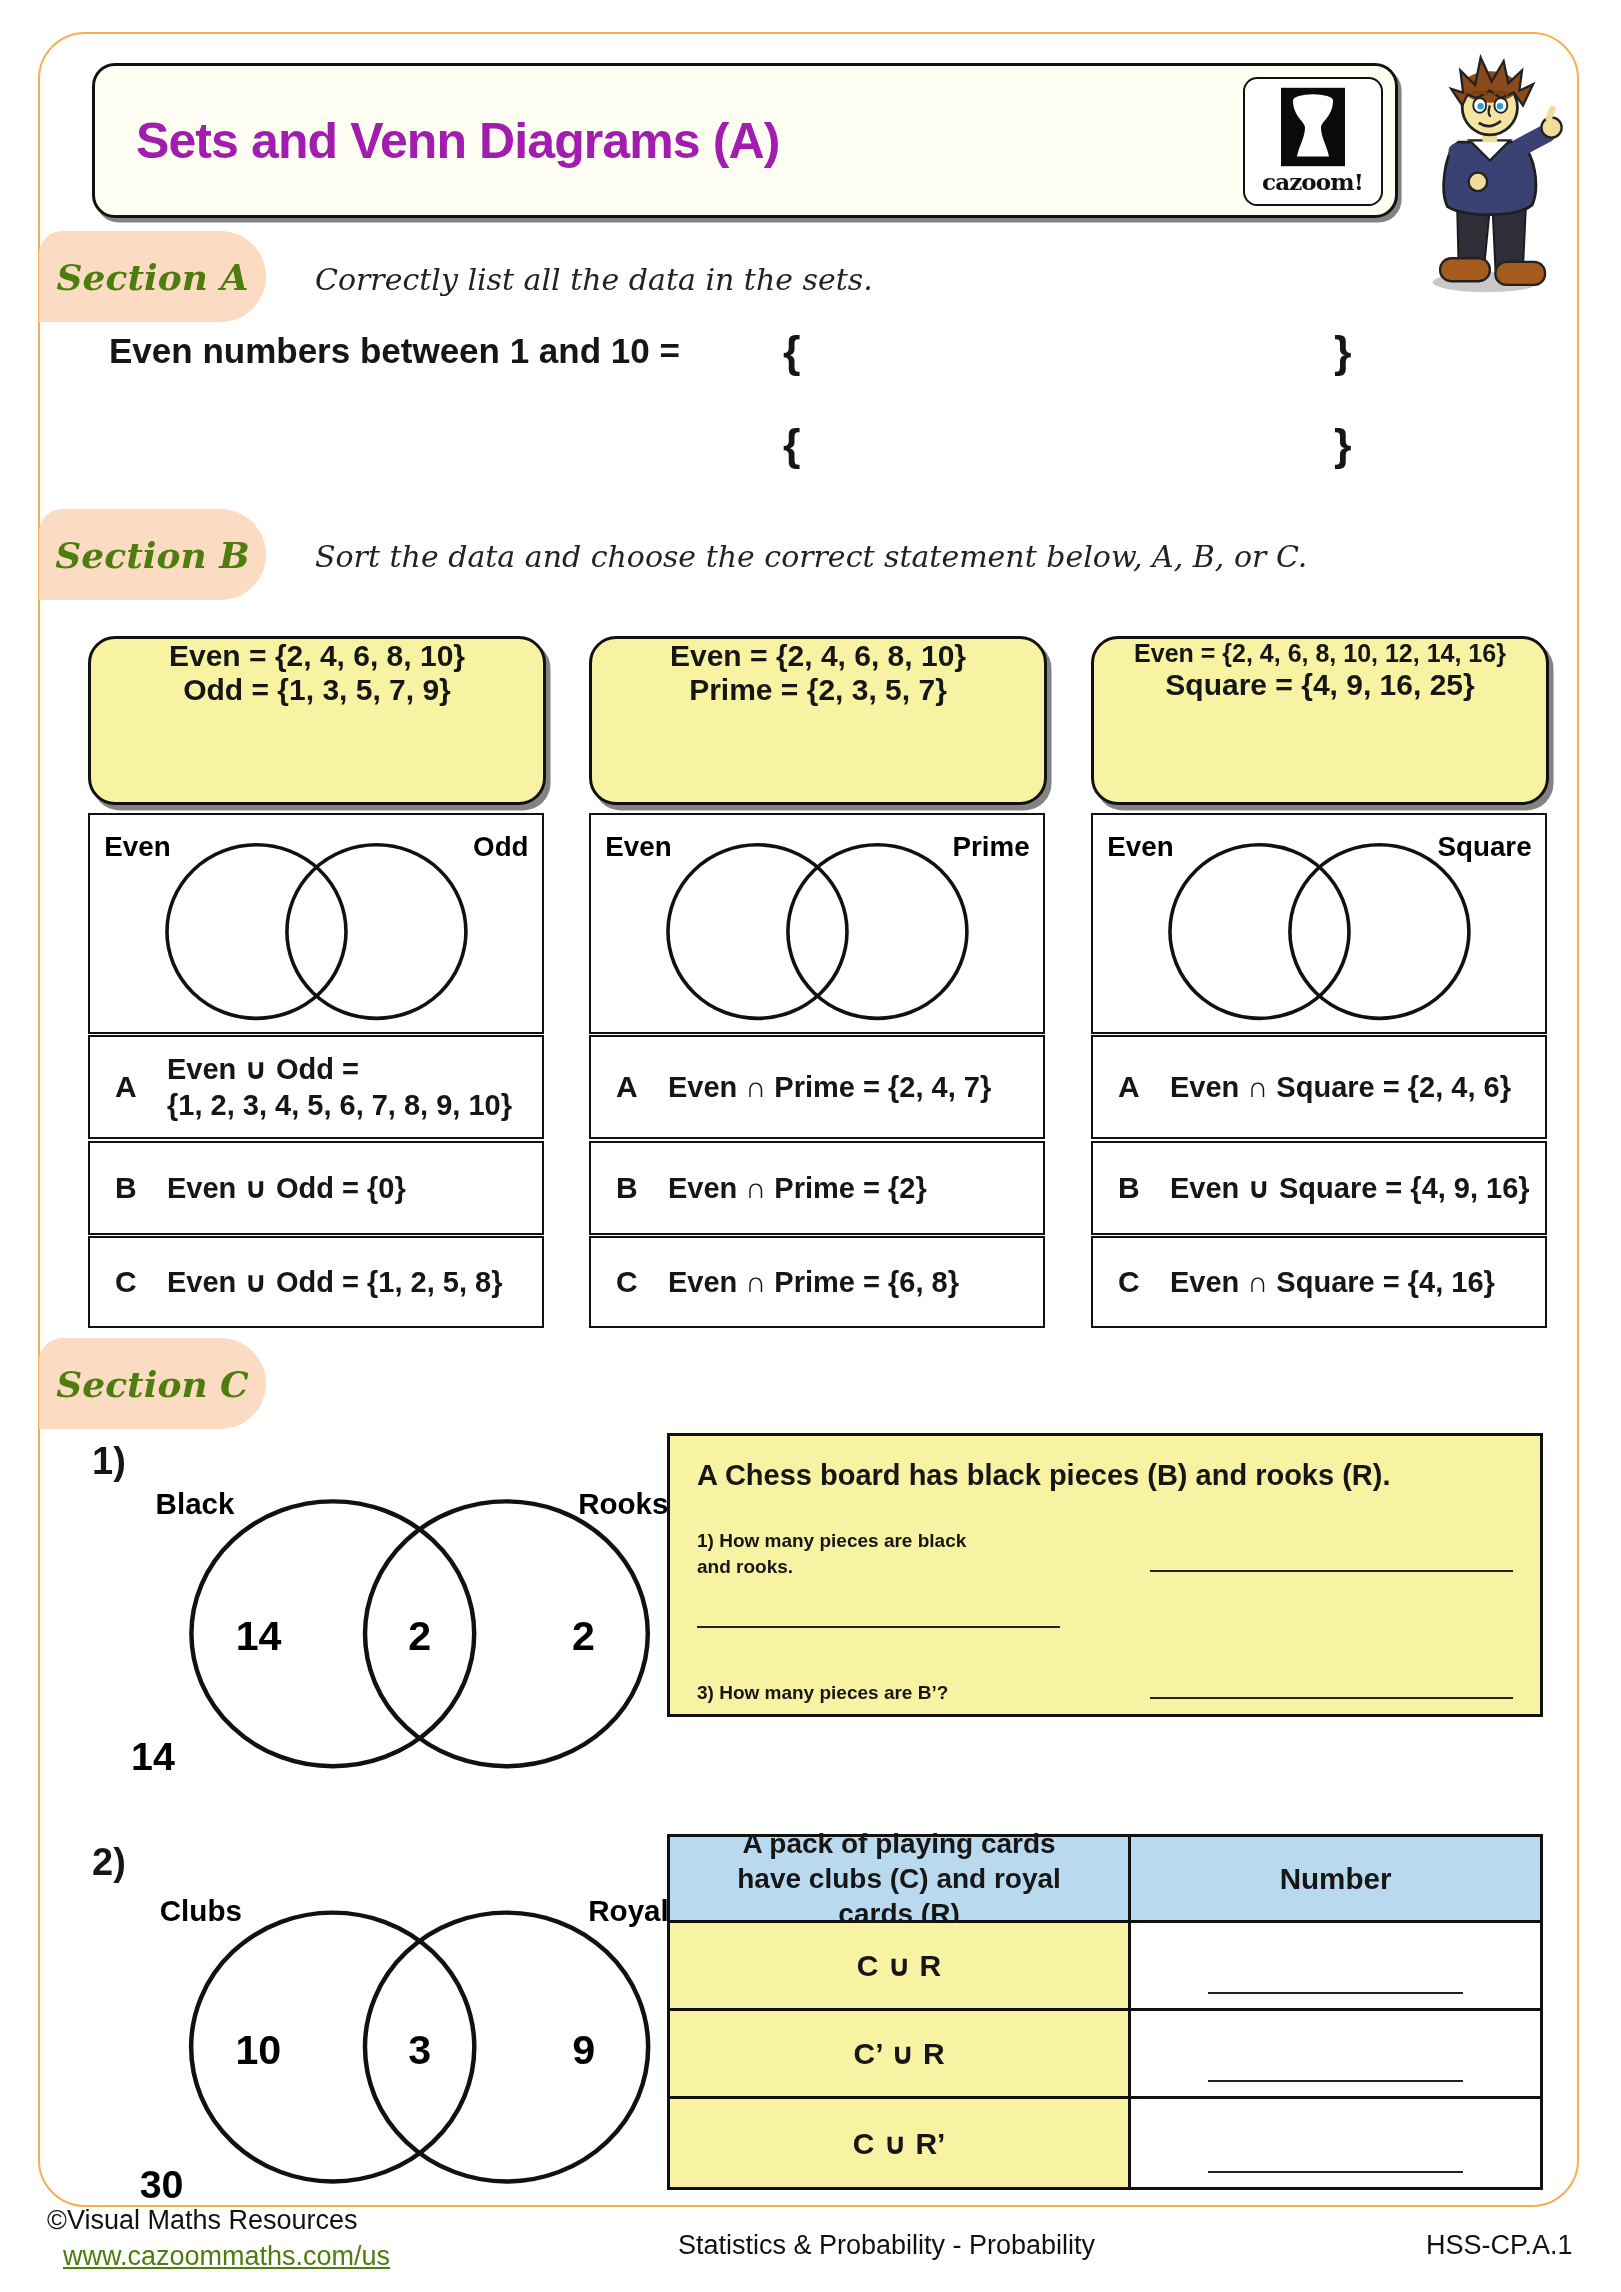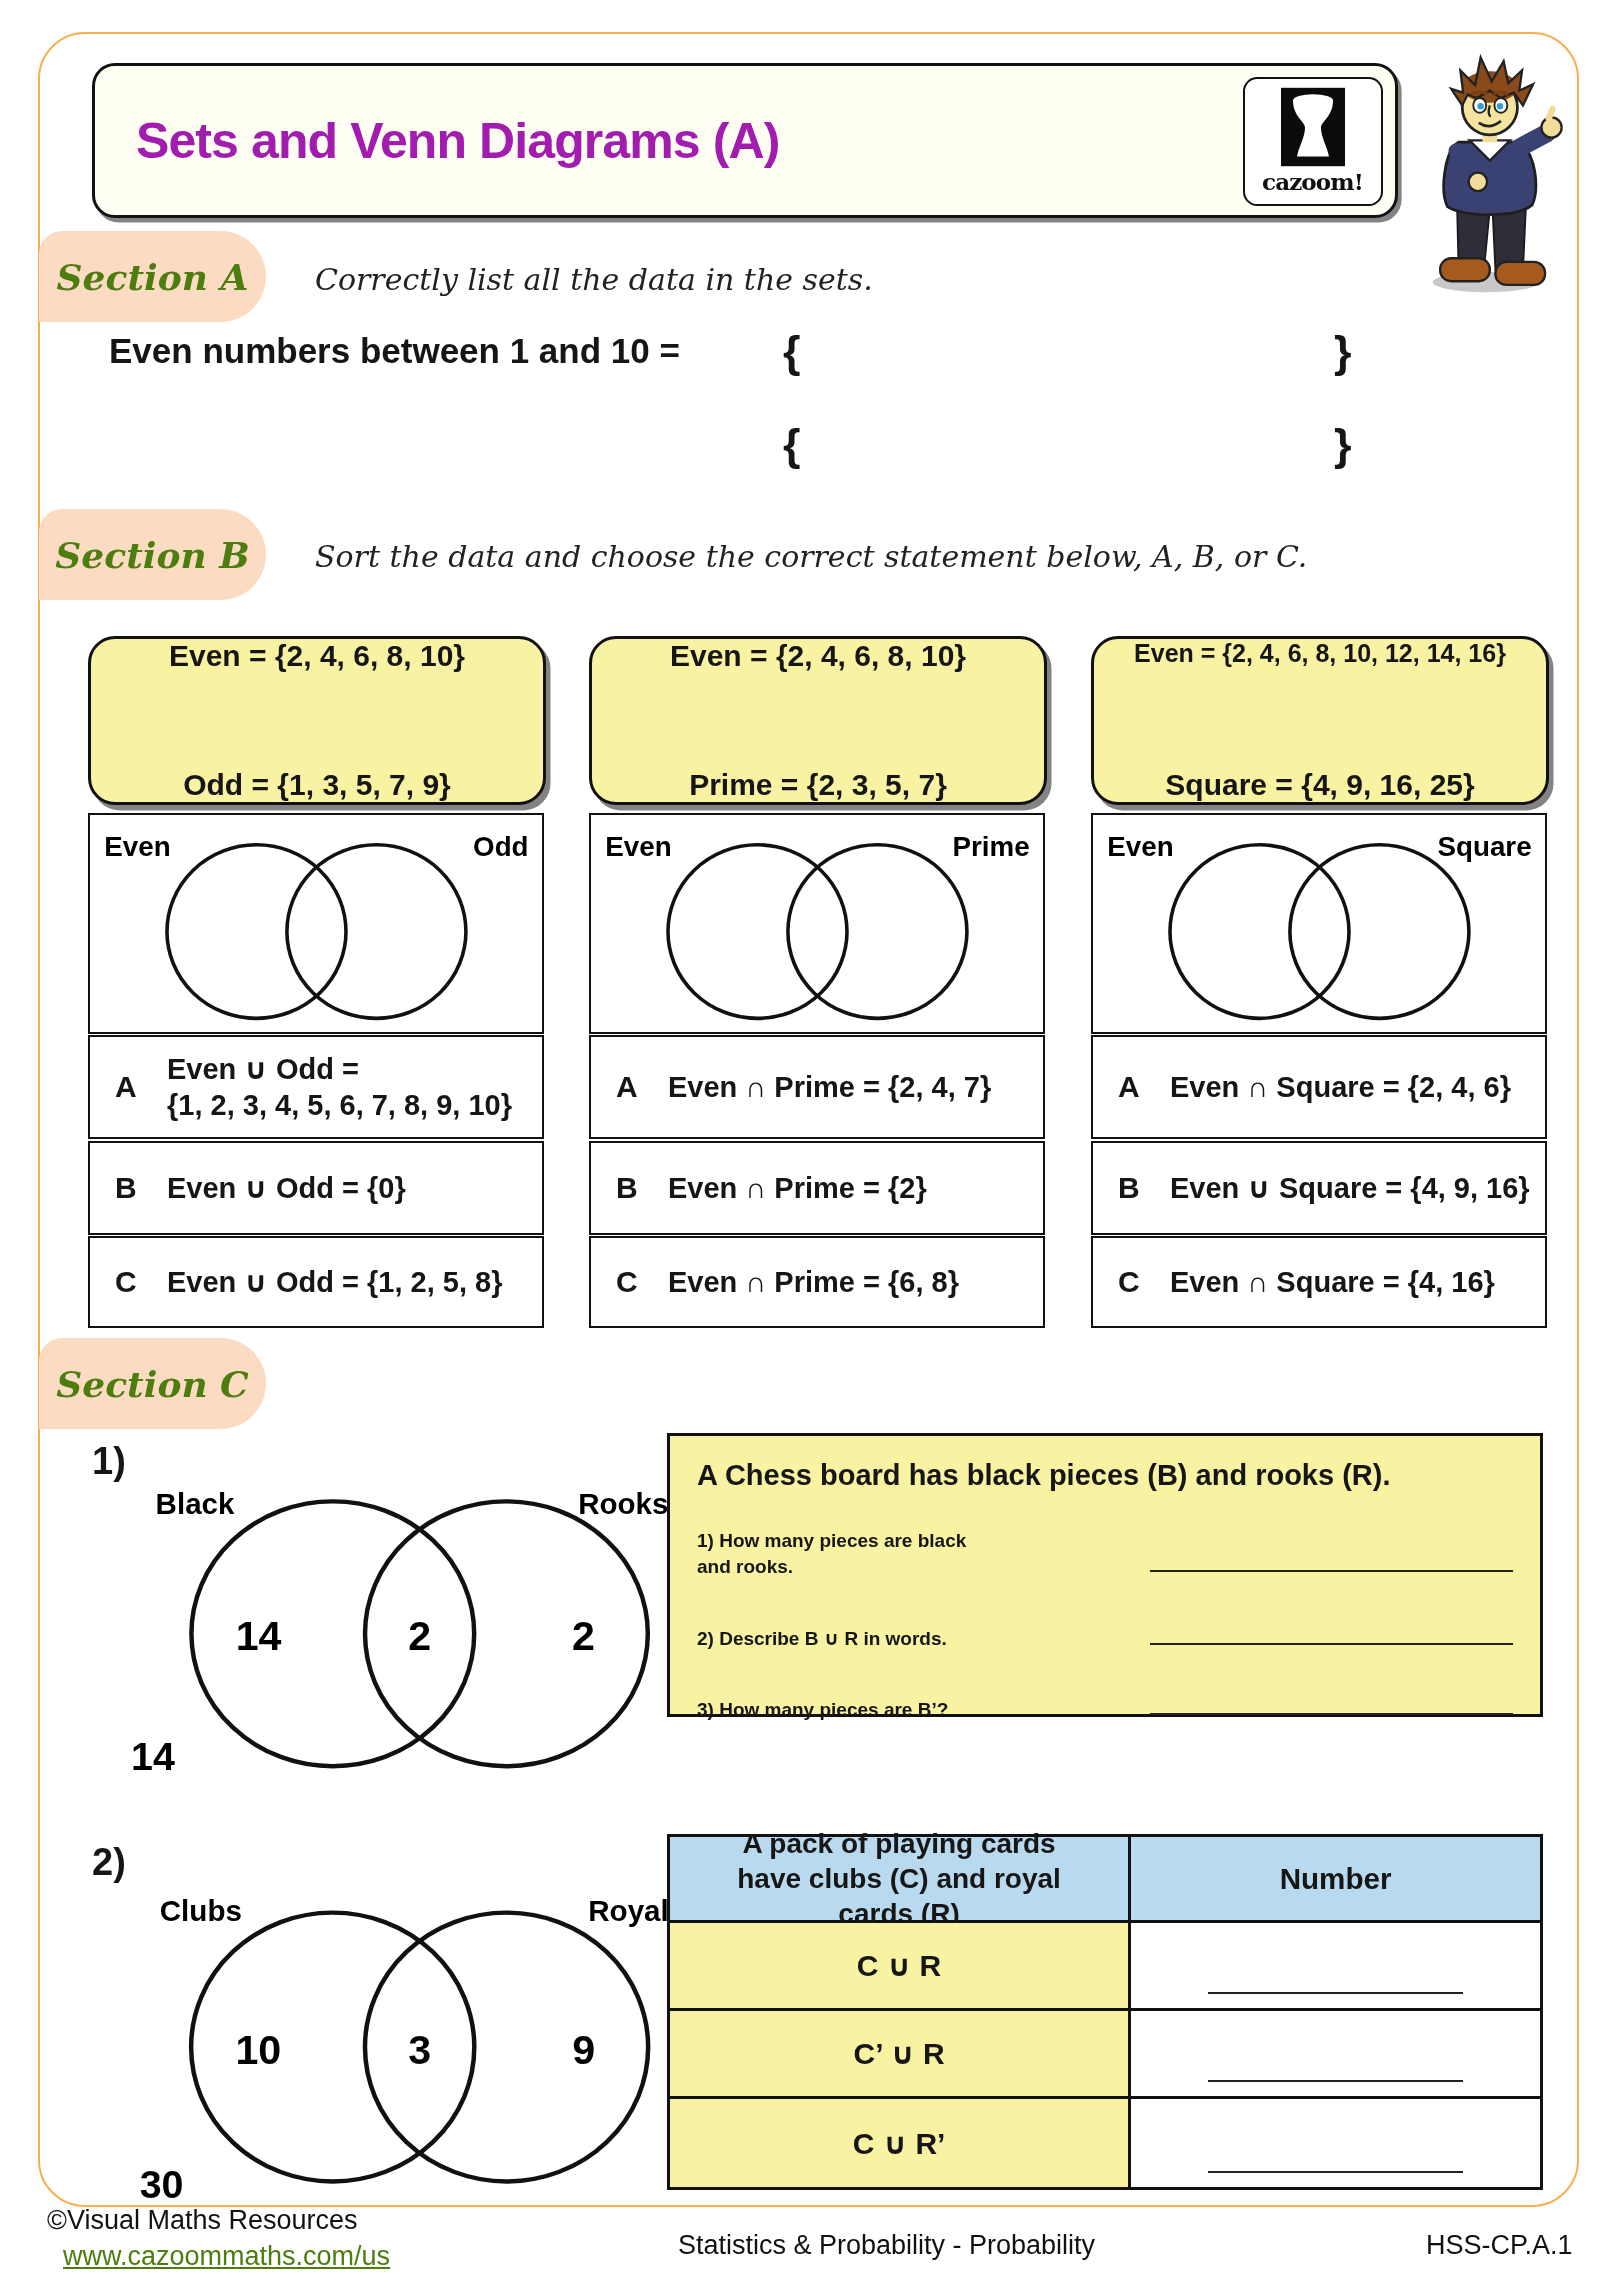--- a/index.html
+++ b/index.html
@@ -30,21 +30,21 @@
     font-size:36px;color:#4d7c0f;}
   .instruction{position:absolute;font-family:"DejaVu Serif","Liberation Serif",serif;
     font-style:italic;font-size:30px;color:#222;white-space:nowrap;}
   
   .seta-row{position:absolute;left:0;width:1622px;height:56px;}
   .seta-prompt{position:absolute;left:109px;top:5.4px;font-size:35px;font-weight:bold;white-space:nowrap;}
   .brace{position:absolute;top:0;font-size:45px;font-weight:bold;}
   
   .info-box{position:absolute;top:636px;width:452px;height:163px;background:#F8F2A3;
     border:3.6px solid #111;border-radius:27px;box-shadow:4.5px 5.4px 0 rgba(30,30,30,.55);
-    display:flex;flex-direction:column;justify-content:space-between;align-items:center;}
+    display:flex;flex-direction:column;justify-content:flex-start;align-items:center;}
   .info-line{font-size:30px;font-weight:bold;text-align:center;white-space:nowrap;}
   .info-line.t-sm{font-size:25px;}
   .venn-box{position:absolute;top:813px;width:452px;height:217px;background:#fff;border:2.7px solid #111;}
   .venn-box svg{display:block;width:100%;height:100%;}
   .opt{position:absolute;width:452px;background:#fff;border:2.7px solid #111;
     display:flex;align-items:center;}
   .opt-letter{font-size:30px;font-weight:bold;margin-left:25px;width:52px;flex:0 0 auto;}
   .opt-text{font-size:29px;font-weight:bold;line-height:1.25;white-space:nowrap;}
   
   .qnum{position:absolute;font-size:38px;font-weight:bold;}
@@ -235,21 +235,20 @@
   <div class="qbox">
     <div class="qb-intro">A Chess board has black pieces (B) and rooks (R).</div>
     <div class="qb-row" style="margin-top:36px">
       <div class="qb-left">
         <div>1) How many pieces are black</div>
         <div>and rooks.</div>
       </div>
       <div class="ans-line"></div>
     </div>
     <div class="qb-row" style="margin-top:47px">
-      <div class="qb-left">2) Describe B ∪ R in words.</div>
       <div class="ans-line"></div>
     </div>
     <div class="qb-row" style="margin-top:45px">
       <div class="qb-left">3) How many pieces are B’?</div>
       <div class="ans-line"></div>
     </div>
   </div>
 
   <div class="qnum" style="left:92px;top:1841px">2)</div>
 

